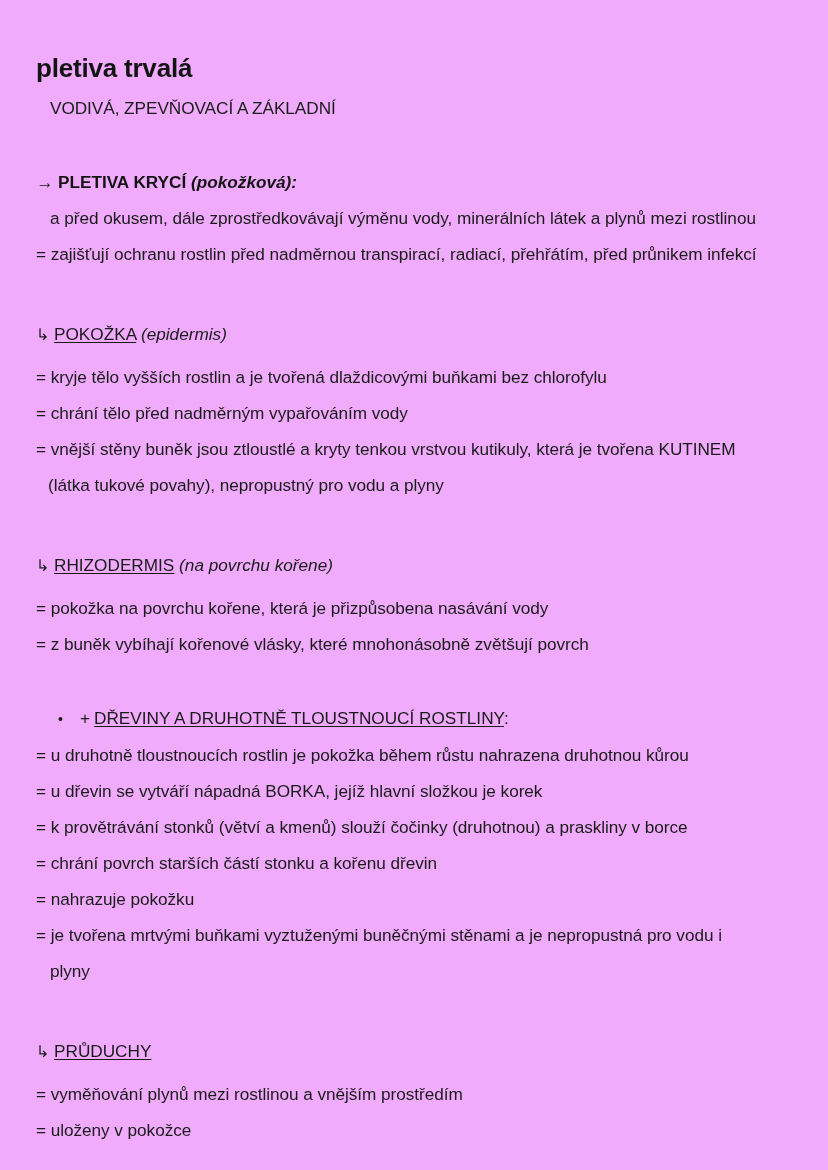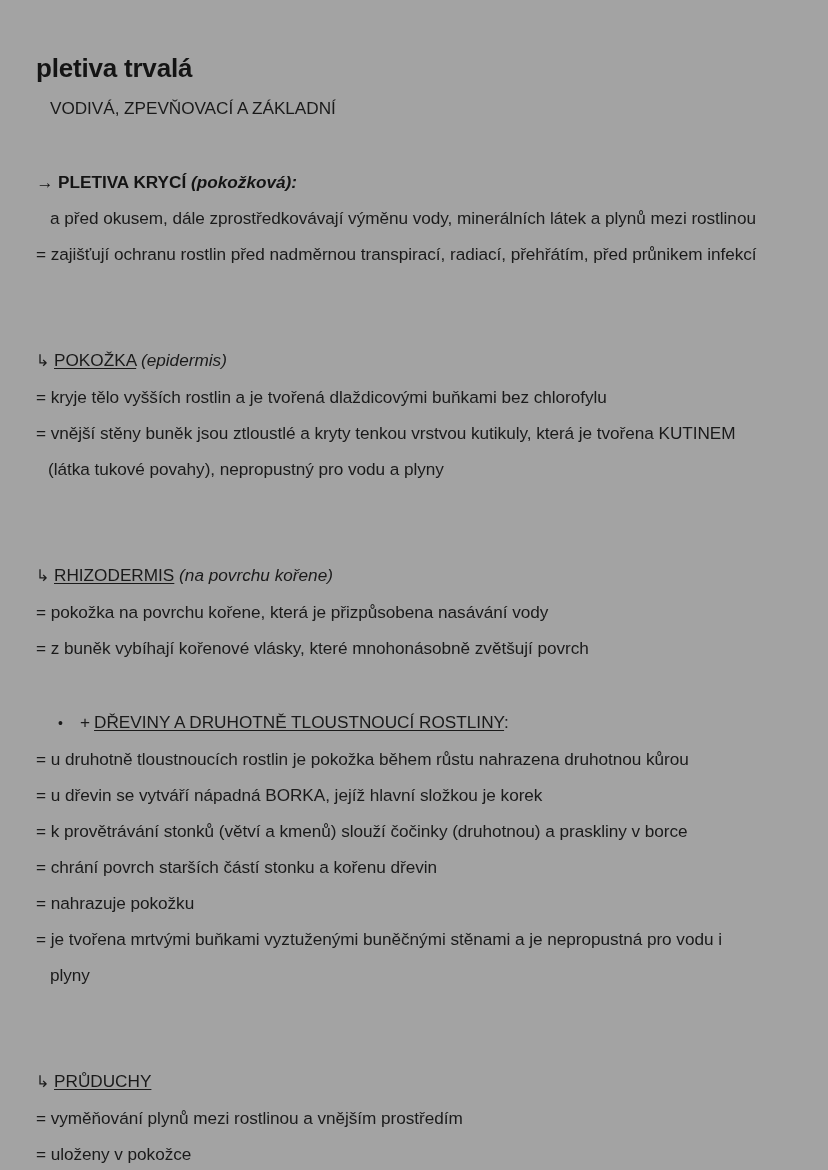--- a/index.html
+++ b/index.html
@@ -12,21 +12,21 @@
     height: 1170px;
     font-family: "Liberation Sans", sans-serif;
     color: #1a1a1a;
     -webkit-font-smoothing: antialiased;
     overflow: hidden;
   }
   .page {
     position: relative;
     width: 828px;
     height: 1170px;
-    background: #a3a3a3;
+    background: #f0abfc;
     box-sizing: border-box;
     padding: 52px 36px 0 36px;
   }
   .doc-title {
     font-size: 26px;
     font-weight: bold;
     letter-spacing: -0.2px;
     line-height: 32px;
     margin: 0 0 6px 0;
     color: #141414;
@@ -51,23 +51,22 @@
     color: #141414;
   }
   .head-arrow .glyph { font-weight: bold; }
   .head-arrow .paren {
     font-style: italic;
     font-weight: bold;
   }
 
   .sub-head {
     font-size: 17.2px;
-    line-height: 36px;
+    line-height: 48px;
     color: #1a1a1a;
-    margin-top: 32px;
   }
   .sub-head .marker {
     display: inline-block;
     width: 18px;
     font-size: 16px;
   }
   .sub-head .term {
     text-decoration: underline;
     text-underline-offset: 2px;
     text-decoration-thickness: 1px;
@@ -108,20 +107,21 @@
   <div class="gap-lg"></div>
 
   <div class="head-arrow"><span class="glyph">→</span> <span>PLETIVA KRYCÍ</span> <span class="paren">(pokožková):</span></div>
   <div class="line cont">a před okusem, dále zprostředkovávají výměnu vody, minerálních látek a plynů mezi rostlinou</div>
   <div class="line">= zajišťují ochranu rostlin před nadměrnou transpirací, radiací, přehřátím, před průnikem infekcí</div>
 
   <div class="gap-lg"></div>
 
   <div class="sub-head"><span class="marker">↳</span><span class="term">POKOŽKA</span> <span class="paren">(epidermis)</span></div>
   <div class="line">= kryje tělo vyšších rostlin a je tvořená dlaždicovými buňkami bez chlorofylu</div>
+  <div class="line">= chrání tělo před nadměrným vypařováním vody</div>
   <div class="line">= vnější stěny buněk jsou ztloustlé a kryty tenkou vrstvou kutikuly, která je tvořena KUTINEM</div>
   <div class="line cont2"><span class="it">(látka tukové povahy)</span><span>, nepropustný pro vodu a plyny</span></div>
 
   <div class="gap-lg"></div>
 
   <div class="sub-head"><span class="marker">↳</span><span class="term">RHIZODERMIS</span> <span class="paren">(na povrchu kořene)</span></div>
   <div class="line">= pokožka na povrchu kořene, která je přizpůsobena nasávání vody</div>
   <div class="line">= z buněk vybíhají kořenové vlásky, které mnohonásobně zvětšují povrch</div>
 
   <div class="gap-lg"></div>

